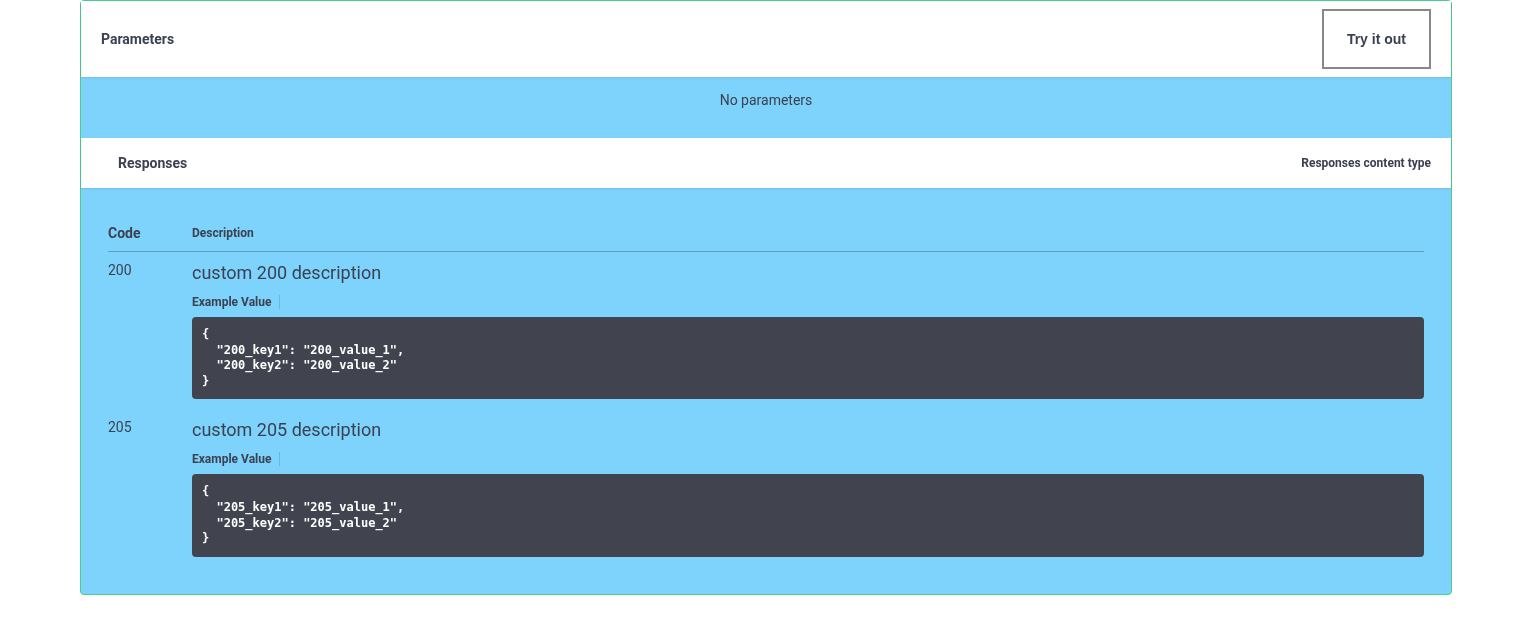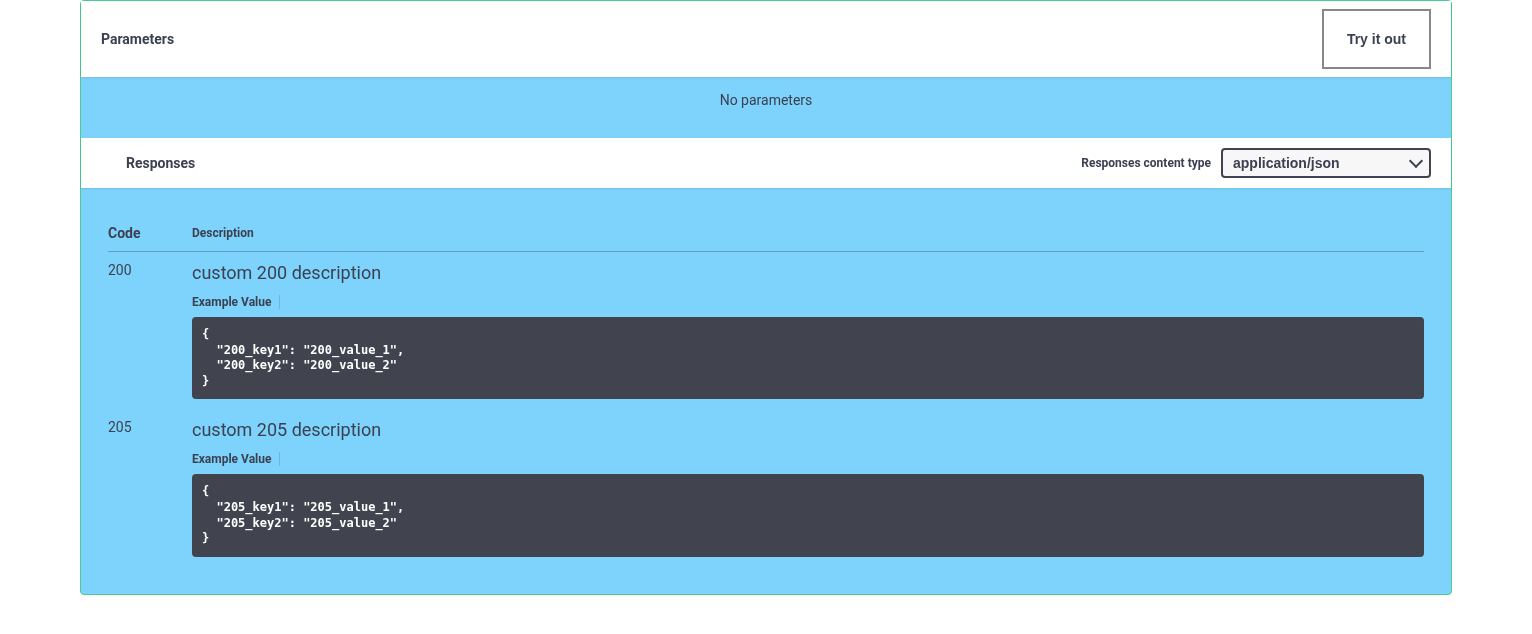--- a/index.html
+++ b/index.html
@@ -55,21 +55,21 @@
     align-items: center;
     justify-content: space-between;
     padding: 8px 20px;
     background: #fff;
     box-shadow: 0 1px 2px rgba(0,0,0,.1);
     min-height: 50px;
   }
   .responses-header h4 {
     font-size: 14px;
     font-weight: 700;
-    margin: 8px;
+    margin: 0;
     padding-left: 17px;
   }
   .response-controls {
     display: flex;
     align-items: center;
     gap: 10px;
   }
   .response-controls label {
     font-size: 12px;
     font-weight: 700;
@@ -175,25 +175,20 @@
     </div>
 
     <div class="opblock-body">
       <span>No parameters</span>
     </div>
 
     <div class="responses-header">
       <h4>Responses</h4>
       <div class="response-controls">
         <label>Responses content type</label>
-        <span class="select-wrap">
-          <select class="content-type-select">
-            <option>application/json</option>
-          </select>
-        </span>
       </div>
     </div>
 
     <div class="responses-inner">
       <table class="responses-table">
         <thead>
           <tr>
             <th class="col-code">Code</th>
             <th>Description</th>
           </tr>

